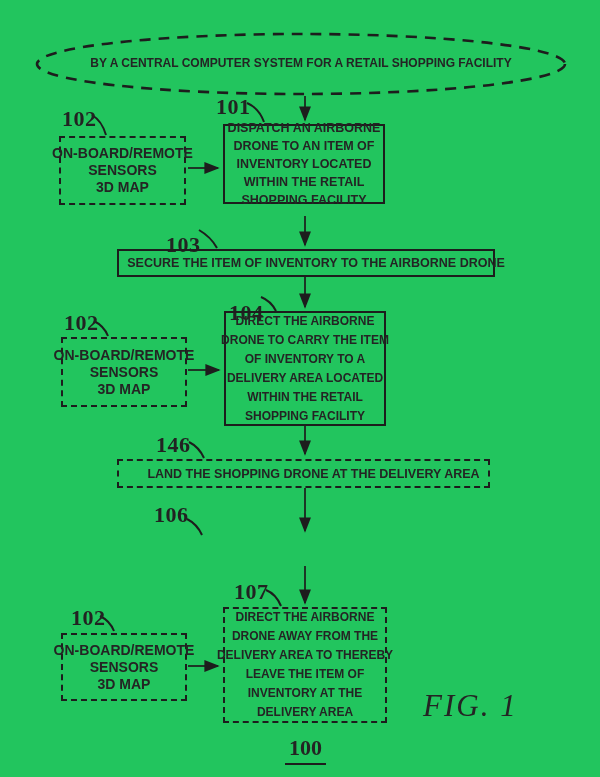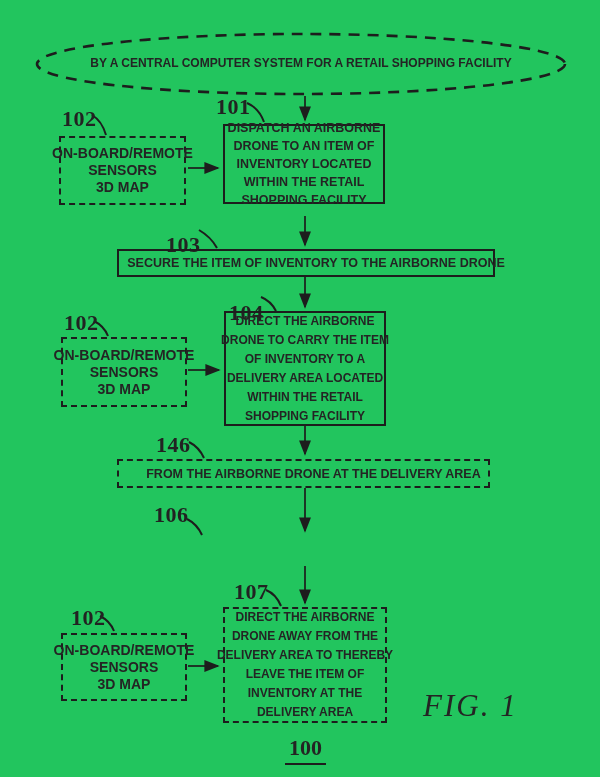--- a/index.html
+++ b/index.html
@@ -117,21 +117,21 @@
 SHOPPING FACILITY</span>
   </div>
 
   <div class="box dashed" style="left:61px; top:337px; width:126px; height:70px;">
     <span class="txt txt-sensor">ON-BOARD/REMOTE
 SENSORS
 3D MAP</span>
   </div>
 
   <div class="box dashed" style="left:117px; top:459px; width:373px; height:29px;">
-    <span class="txt txt-one">FROM THE AIRBORNE DRONE AT THE DELIVERY AREA</span>
+    <span class="txt txt-one">LAND THE SHOPPING DRONE AT THE DELIVERY AREA</span>
   </div>
 
 
   <div class="box dashed" style="left:223px; top:607px; width:164px; height:116px;">
     <span class="txt txt-sm">DIRECT THE AIRBORNE
 DRONE AWAY FROM THE
 DELIVERY AREA TO THEREBY
 LEAVE THE ITEM OF
 INVENTORY AT THE
 DELIVERY AREA</span>

